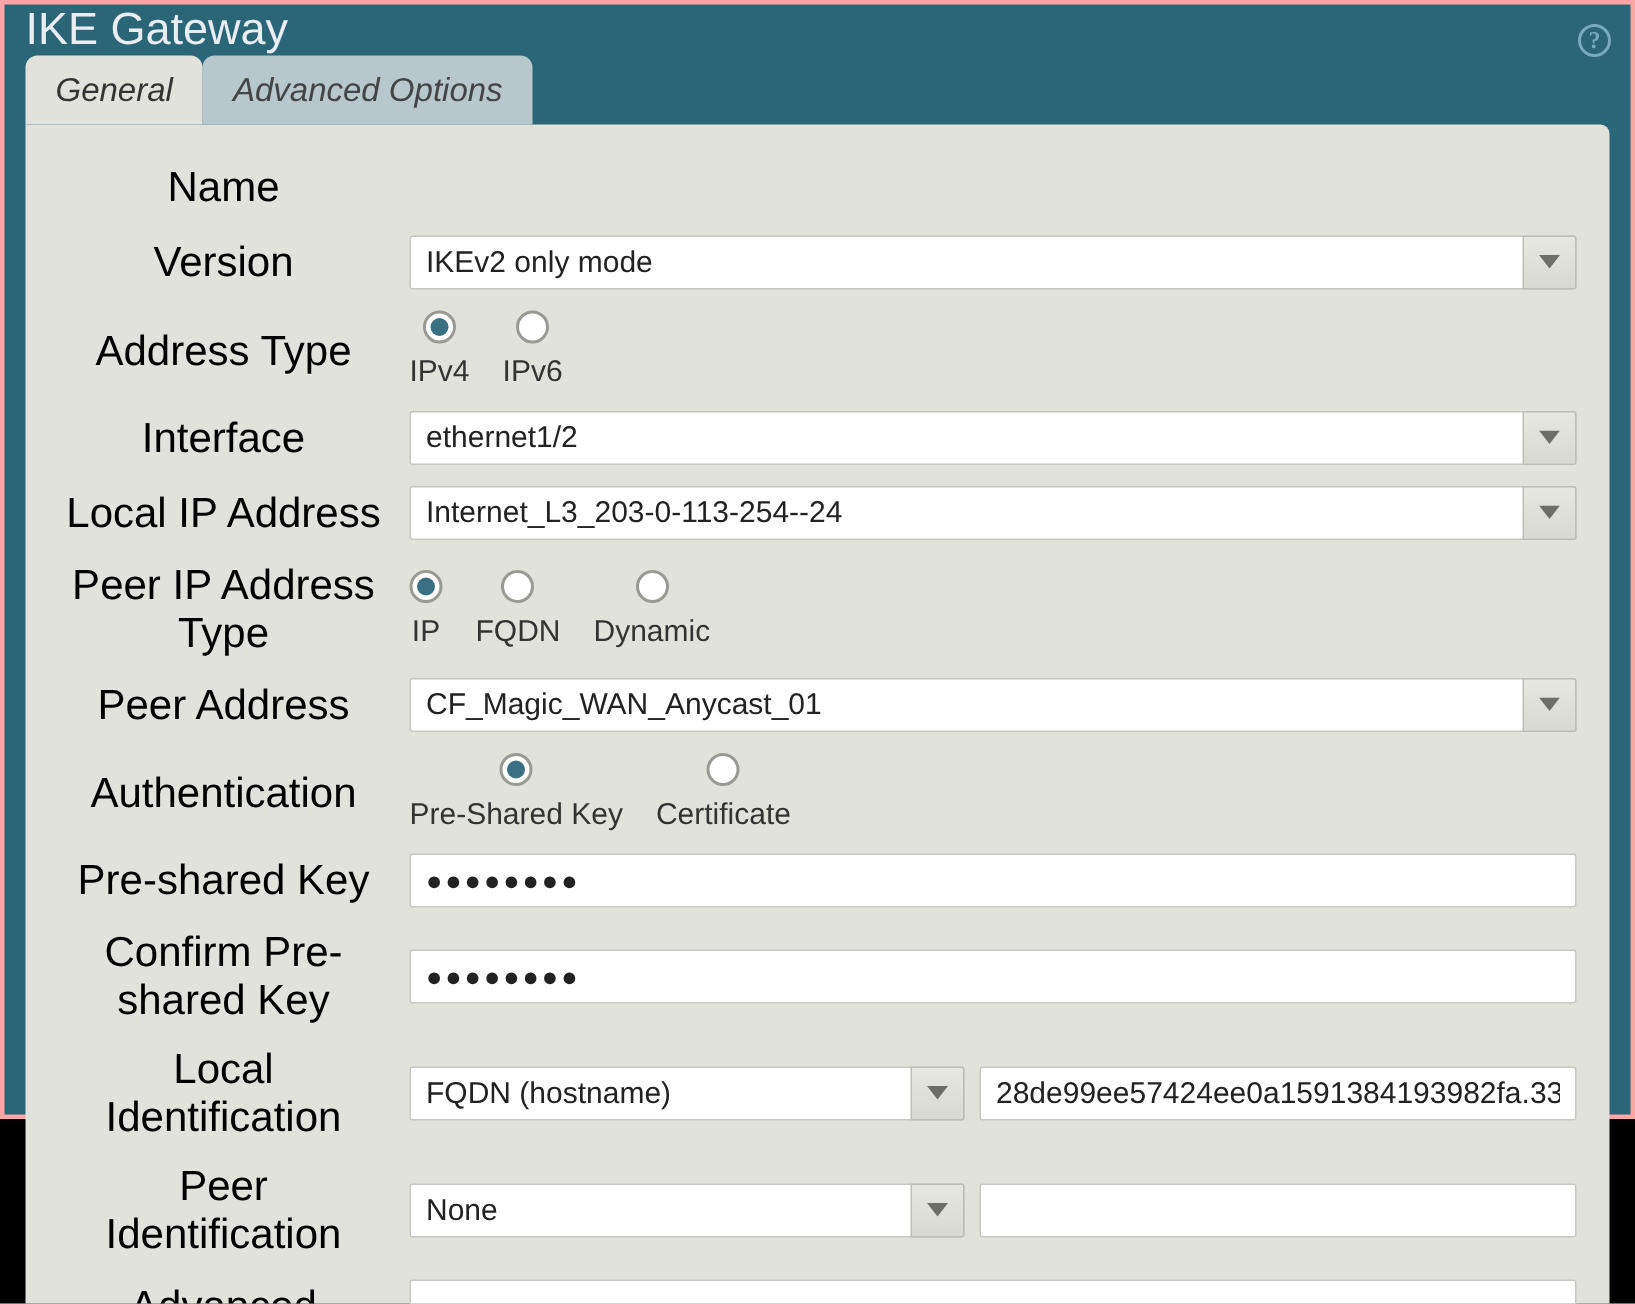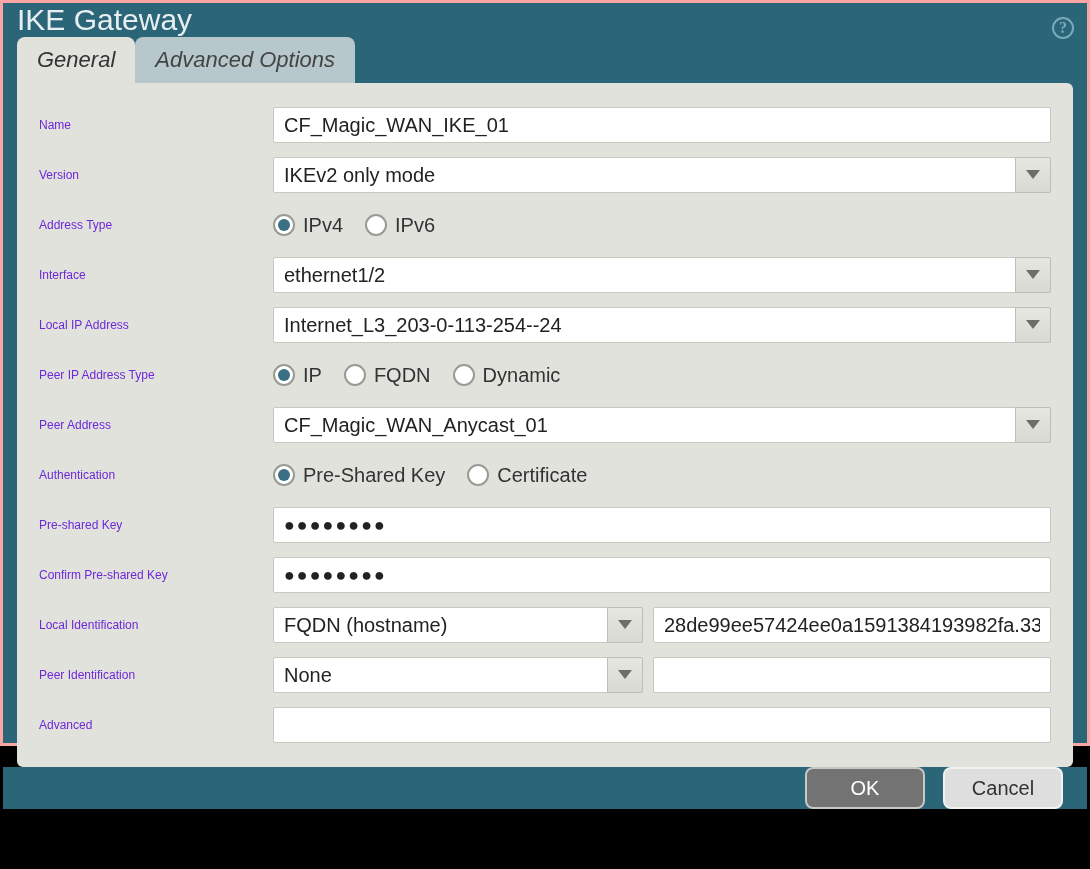--- a/index.html
+++ b/index.html
@@ -77,24 +77,24 @@
     }
 
     .form-row {
       display: flex;
       align-items: center;
       margin-bottom: 14px;
       min-height: 36px;
     }
     .form-label {
       width: 234px;
-      text-align: left;
+      text-align: center;
       padding-right: 14px;
-      font-size: 12px;
-      color: #6d28d9;
+      font-size: 28px;
+      color: #000000;
     }
     .form-field {
       flex: 1;
       display: flex;
       align-items: center;
       gap: 6px;
     }
     .text-input {
       flex: 1;
       height: 36px;
@@ -122,21 +122,21 @@
       border: 1px solid #bebeb8;
       display: flex;
       align-items: center;
       justify-content: center;
       cursor: pointer;
       border-radius: 0 2px 2px 0;
     }
     .select-arrow-btn svg polygon { fill: #6e6e68; }
 
     .radio-group { display: flex; gap: 22px; align-items: center; }
-    .radio-item { display: flex; align-items: center; gap: 8px; cursor: pointer; }
+    .radio-item { display: flex; align-items: center; gap: 8px; cursor: pointer; flex-direction: column; }
     .radio-circle {
       width: 22px; height: 22px; border-radius: 50%;
       border: 2px solid #9a9a94; background: #fff; display: flex; align-items: center; justify-content: center;
     }
     .radio-circle.checked::after {
       content: ''; width: 12px; height: 12px; border-radius: 50%; background: #3b6f84;
     }
     .radio-label { font-size: 20px; color: #333; }
 
     .password-dots { letter-spacing: 2px; font-size: 18px; }
@@ -184,23 +184,20 @@
 
   <div class="tabs">
     <div class="tab active">General</div>
     <div class="tab inactive">Advanced Options</div>
   </div>
 
   <div class="panel">
 
     <div class="form-row">
       <div class="form-label">Name</div>
-      <div class="form-field">
-        <input class="text-input" type="text" value="CF_Magic_WAN_IKE_01" style="">
-      </div>
     </div>
 
     <div class="form-row">
       <div class="form-label">Version</div>
       <div class="form-field">
         <div class="select-wrap">
           <input class="text-input" type="text" readonly="" value="IKEv2 only mode" style="">
           <div class="select-arrow-btn">
             <svg width="14" height="10">
                 <polygon points="0,0 14,0 7,9"></polygon>

